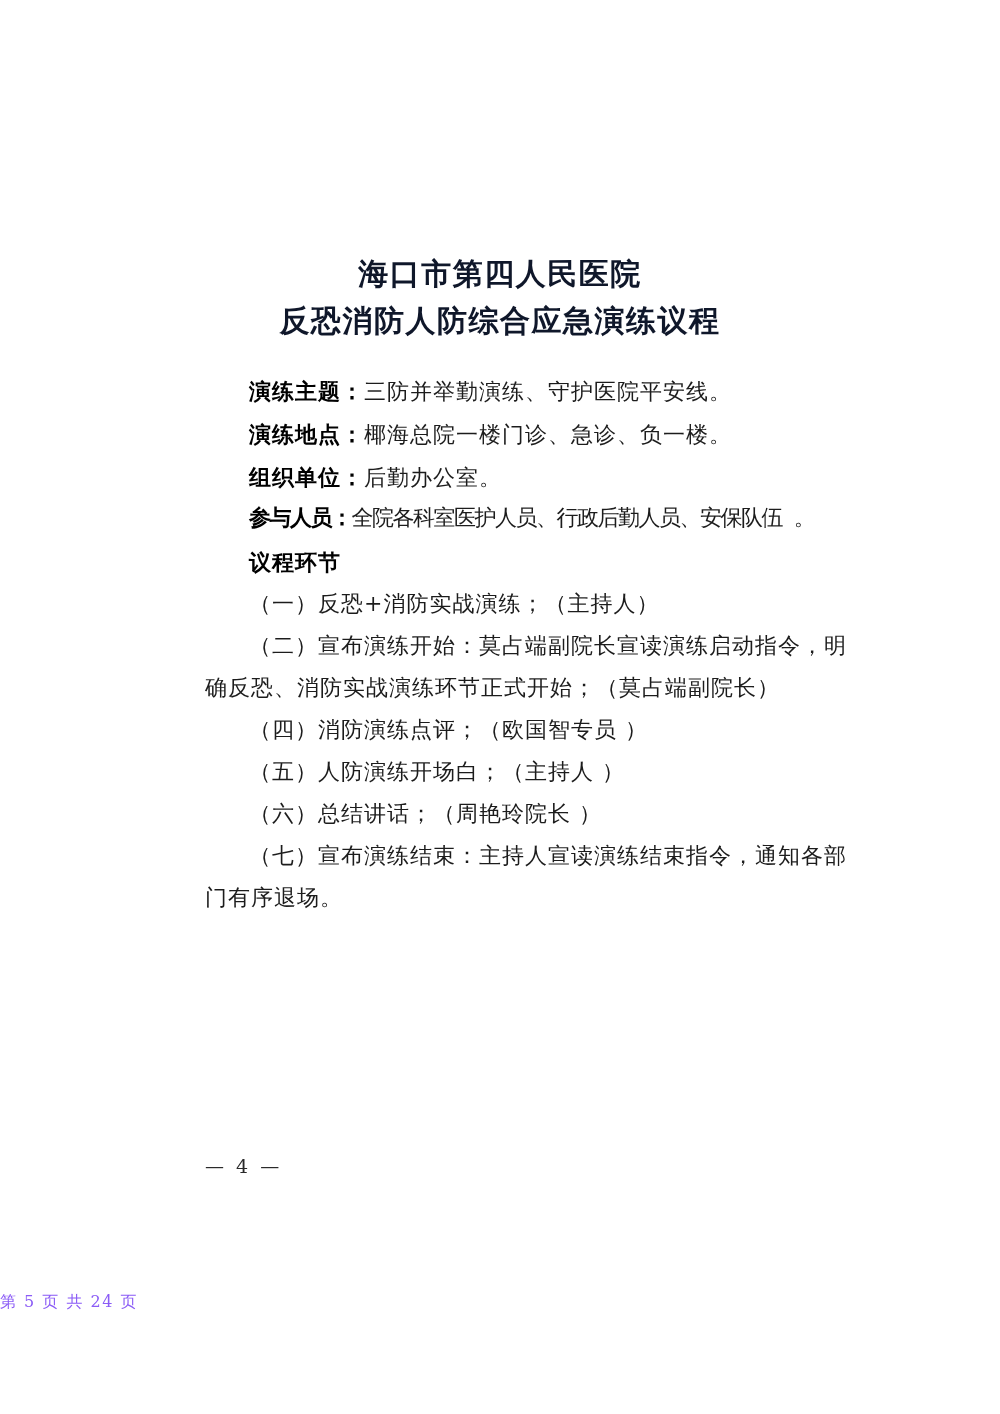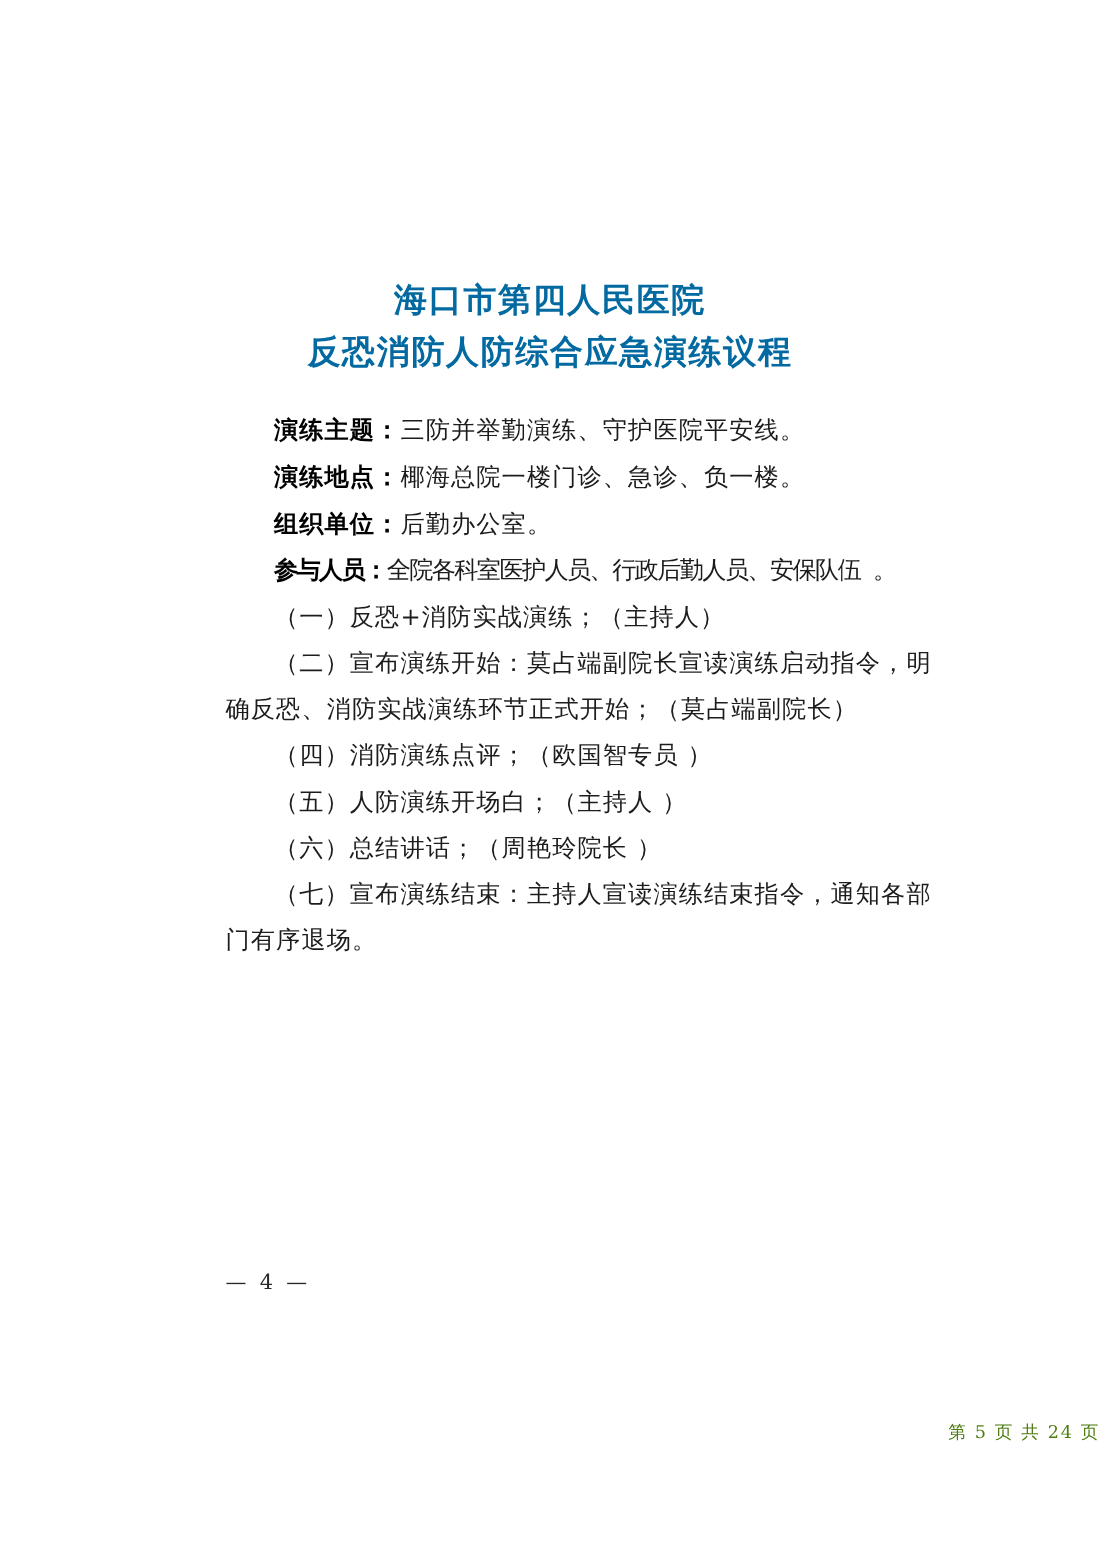--- a/index.html
+++ b/index.html
@@ -20,21 +20,21 @@
   .title-block {
     position: absolute;
     top: 250px;
     left: 0;
     width: 100%;
     text-align: center;
     font-weight: 700;
     font-size: 30px;
     line-height: 47px;
     letter-spacing: 1.5px;
-    color: #0369a1;
+    color: #0f172a;
   }
   .content {
     position: absolute;
     top: 356px;
     left: 205px;
     width: 645px;
     font-size: 22px;
     line-height: 42px;
     letter-spacing: 1px;
     text-align: left;
@@ -64,24 +64,24 @@
     left: 205px;
     font-size: 19px;
     letter-spacing: 3px;
     color: #2a2a2a;
   }
   .footer {
     position: absolute;
     top: 1292px;
     left: 0;
     width: 100%;
-    text-align: right;
+    text-align: left;
     font-size: 16px;
     letter-spacing: 1.5px;
-    color: #4d7c0f;
+    color: #8b5cf6;
   }
 </style>
 </head>
 <body>
 
 <div class="page">
 
   <header class="title-block">
     <div class="title-line">海口市第四人民医院</div>
     <div class="title-line">反恐消防人防综合应急演练议程</div>
@@ -91,20 +91,21 @@
 
     <p class="meta-line"><span class="label">演练主题：</span><span class="value">三防并举勤演练、守护医院平安线。</span></p>
 
 
     <p class="meta-line"><span class="label">演练地点：</span><span class="value">椰海总院一楼门诊、急诊、负一楼。</span></p>
 
     <p class="meta-line"><span class="label">组织单位：</span><span class="value">后勤办公室。</span></p>
 
     <p class="meta-line tight"><span class="label">参与人员：</span><span class="value">全院各科室医护人员、行政后勤人员、安保队伍 。</span></p>
 
+    <p class="section-heading">议程环节</p>
 
     <p class="agenda-item">（一）反恐+消防实战演练；（主持人）</p>
     <p class="agenda-item">（二）宣布演练开始：莫占端副院长宣读演练启动指令，明确反恐、消防实战演练环节正式开始；（莫占端副院长）</p>
     <p class="agenda-item">（四）消防演练点评；（欧国智专员 ）</p>
     <p class="agenda-item">（五）人防演练开场白；（主持人 ）</p>
     <p class="agenda-item">（六）总结讲话；（周艳玲院长 ）</p>
     <p class="agenda-item">（七）宣布演练结束：主持人宣读演练结束指令，通知各部门有序退场。</p>
 
   </main>
 

